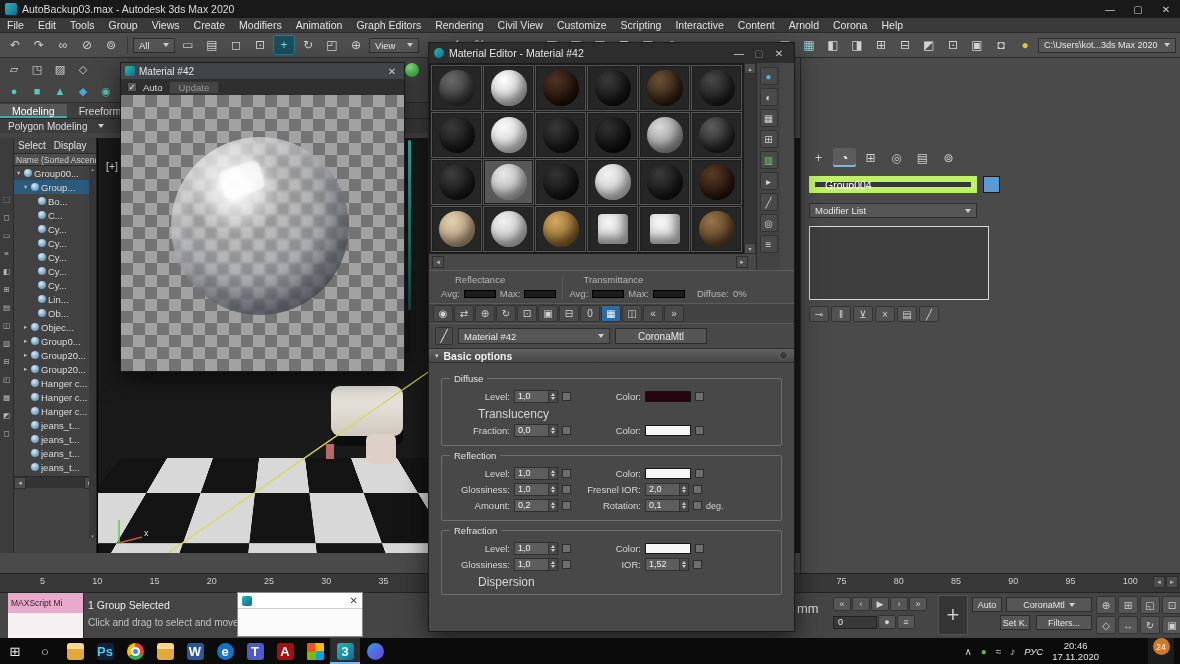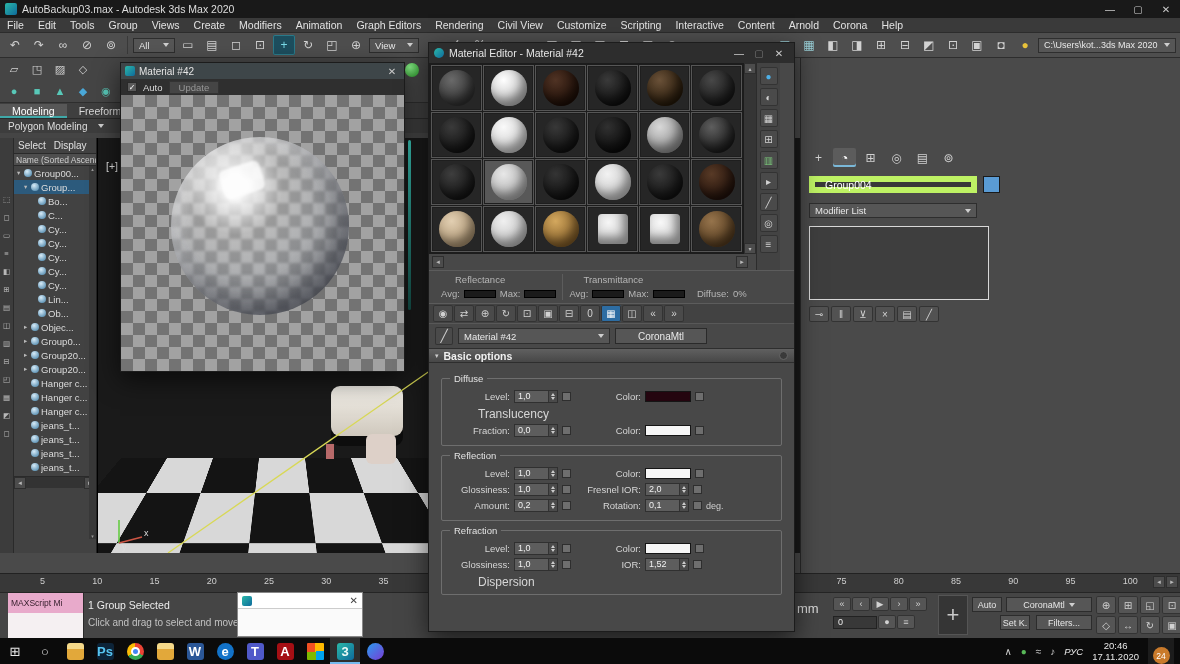--- a/index.html
+++ b/index.html
@@ -174,21 +174,21 @@
   .tb-ic{width:17px;height:17px;border-radius:3px;background:var(--bg,transparent);color:var(--fg,#fff);display:flex;align-items:center;justify-content:center;font-size:13px;font-weight:bold;}
   .tb-item.glyph .tb-ic{background:none;font-size:13px;font-weight:normal;color:var(--fg,#e8e8e8);}
   .tb-item.circle .tb-ic{border-radius:50%;}
   .tb-item.chrome .tb-ic{border-radius:50%;background:conic-gradient(#ea4335 0 33%,#34a853 0 66%,#fbbc05 0);position:relative;}
   .tb-item.chrome .tb-ic::after{content:"";position:absolute;inset:4px;background:#4285f4;border:2px solid #fff;border-radius:50%;}
   .tb-item.msgrid .tb-ic{border-radius:1px;background:conic-gradient(#ffb900 0 25%,#00a4ef 0 50%,#7fba00 0 75%,#f25022 0);}
   .tray{margin-left:auto;display:flex;align-items:center;gap:9px;padding-right:6px;}
   .tray-ic{font-size:10px;color:var(--fg,#cfcfcf);}
   .lang{font-size:9.5px;color:#e8e8e8;font-style:italic;}
   .clock{text-align:center;font-size:9.5px;color:#e8e8e8;line-height:11px;}
-  .badge-wrap{width:26px;height:26px;display:flex;align-items:flex-end;justify-content:center;background:#1c1c1c;}
+  .badge-wrap{width:26px;height:26px;display:flex;align-items:flex-start;justify-content:center;background:#1c1c1c;margin-left:40px;}
   .badge{width:17px;height:17px;border-radius:50%;background:#c97a2b;color:#fff;font-size:8.5px;display:flex;align-items:center;justify-content:center;}
   .green-dot{position:absolute;left:405px;top:63px;width:14px;height:14px;border-radius:50%;background:radial-gradient(circle at 35% 30%,#8af08a,#2a9a2a);z-index:5;}
 </style>
 </head>
 <body>
 
 <div id="root">
 
   <div id="titlebar" class="abs">
     <span class="appicon"></span>

